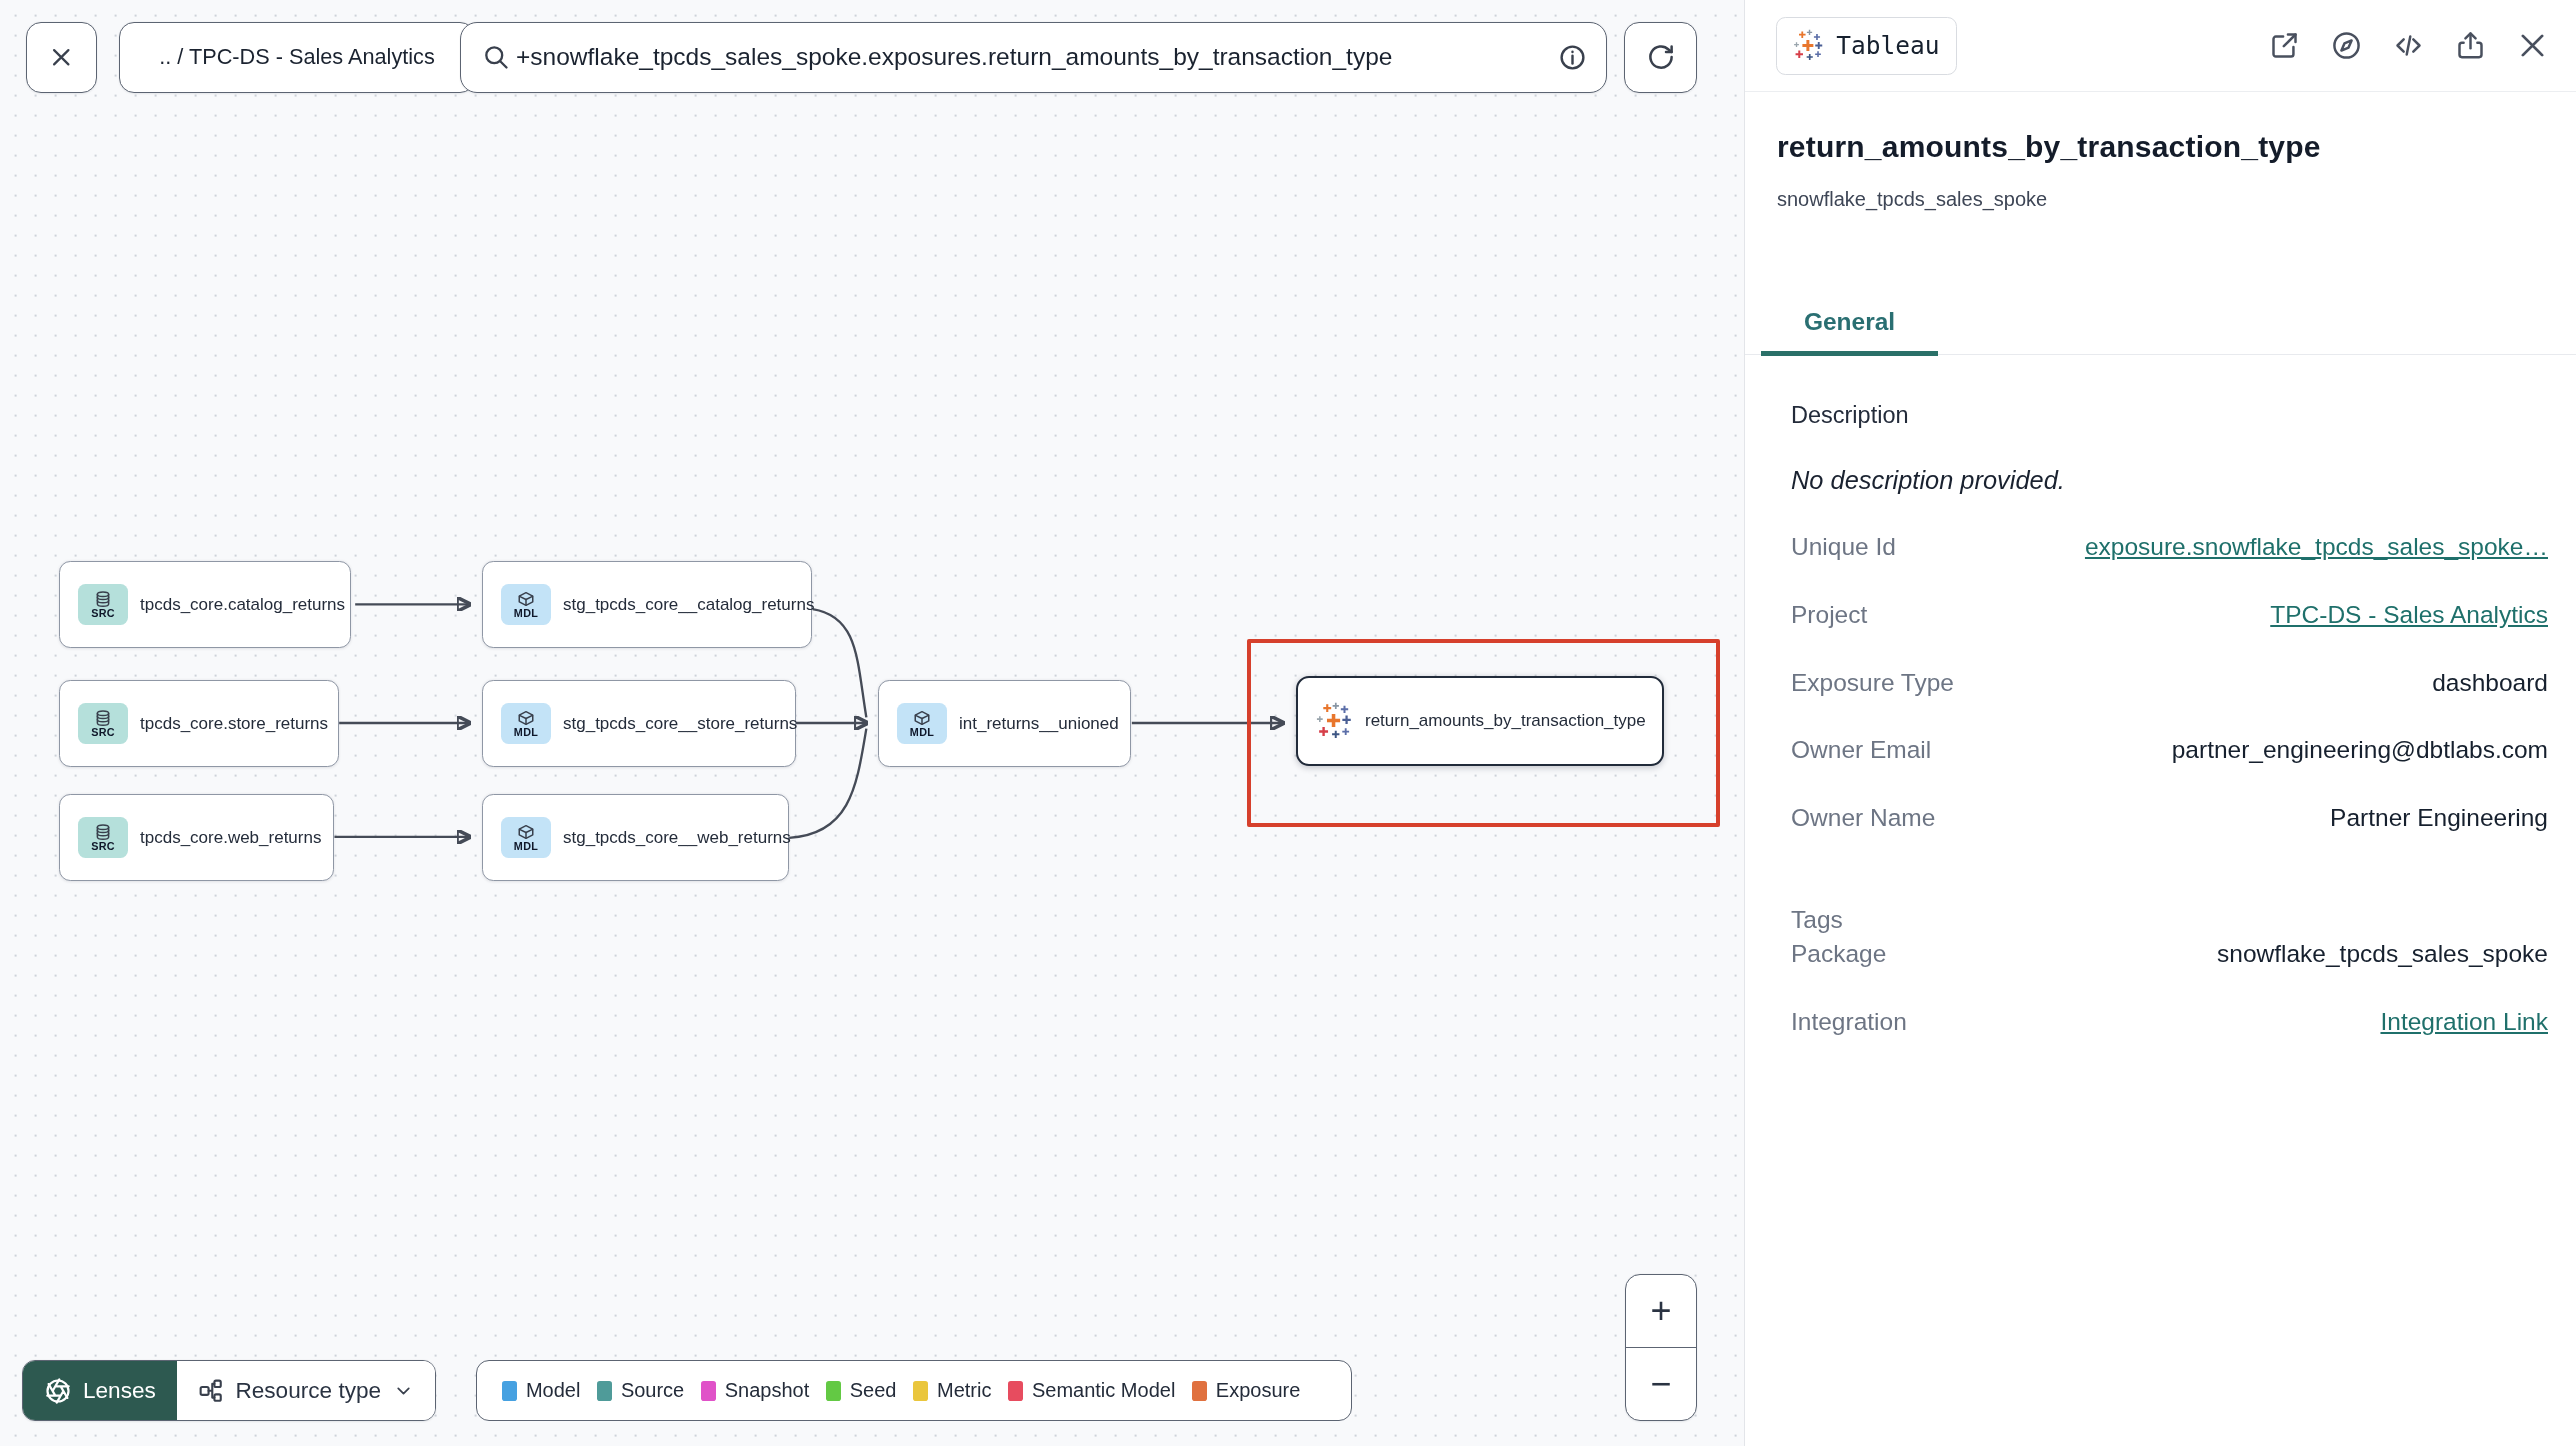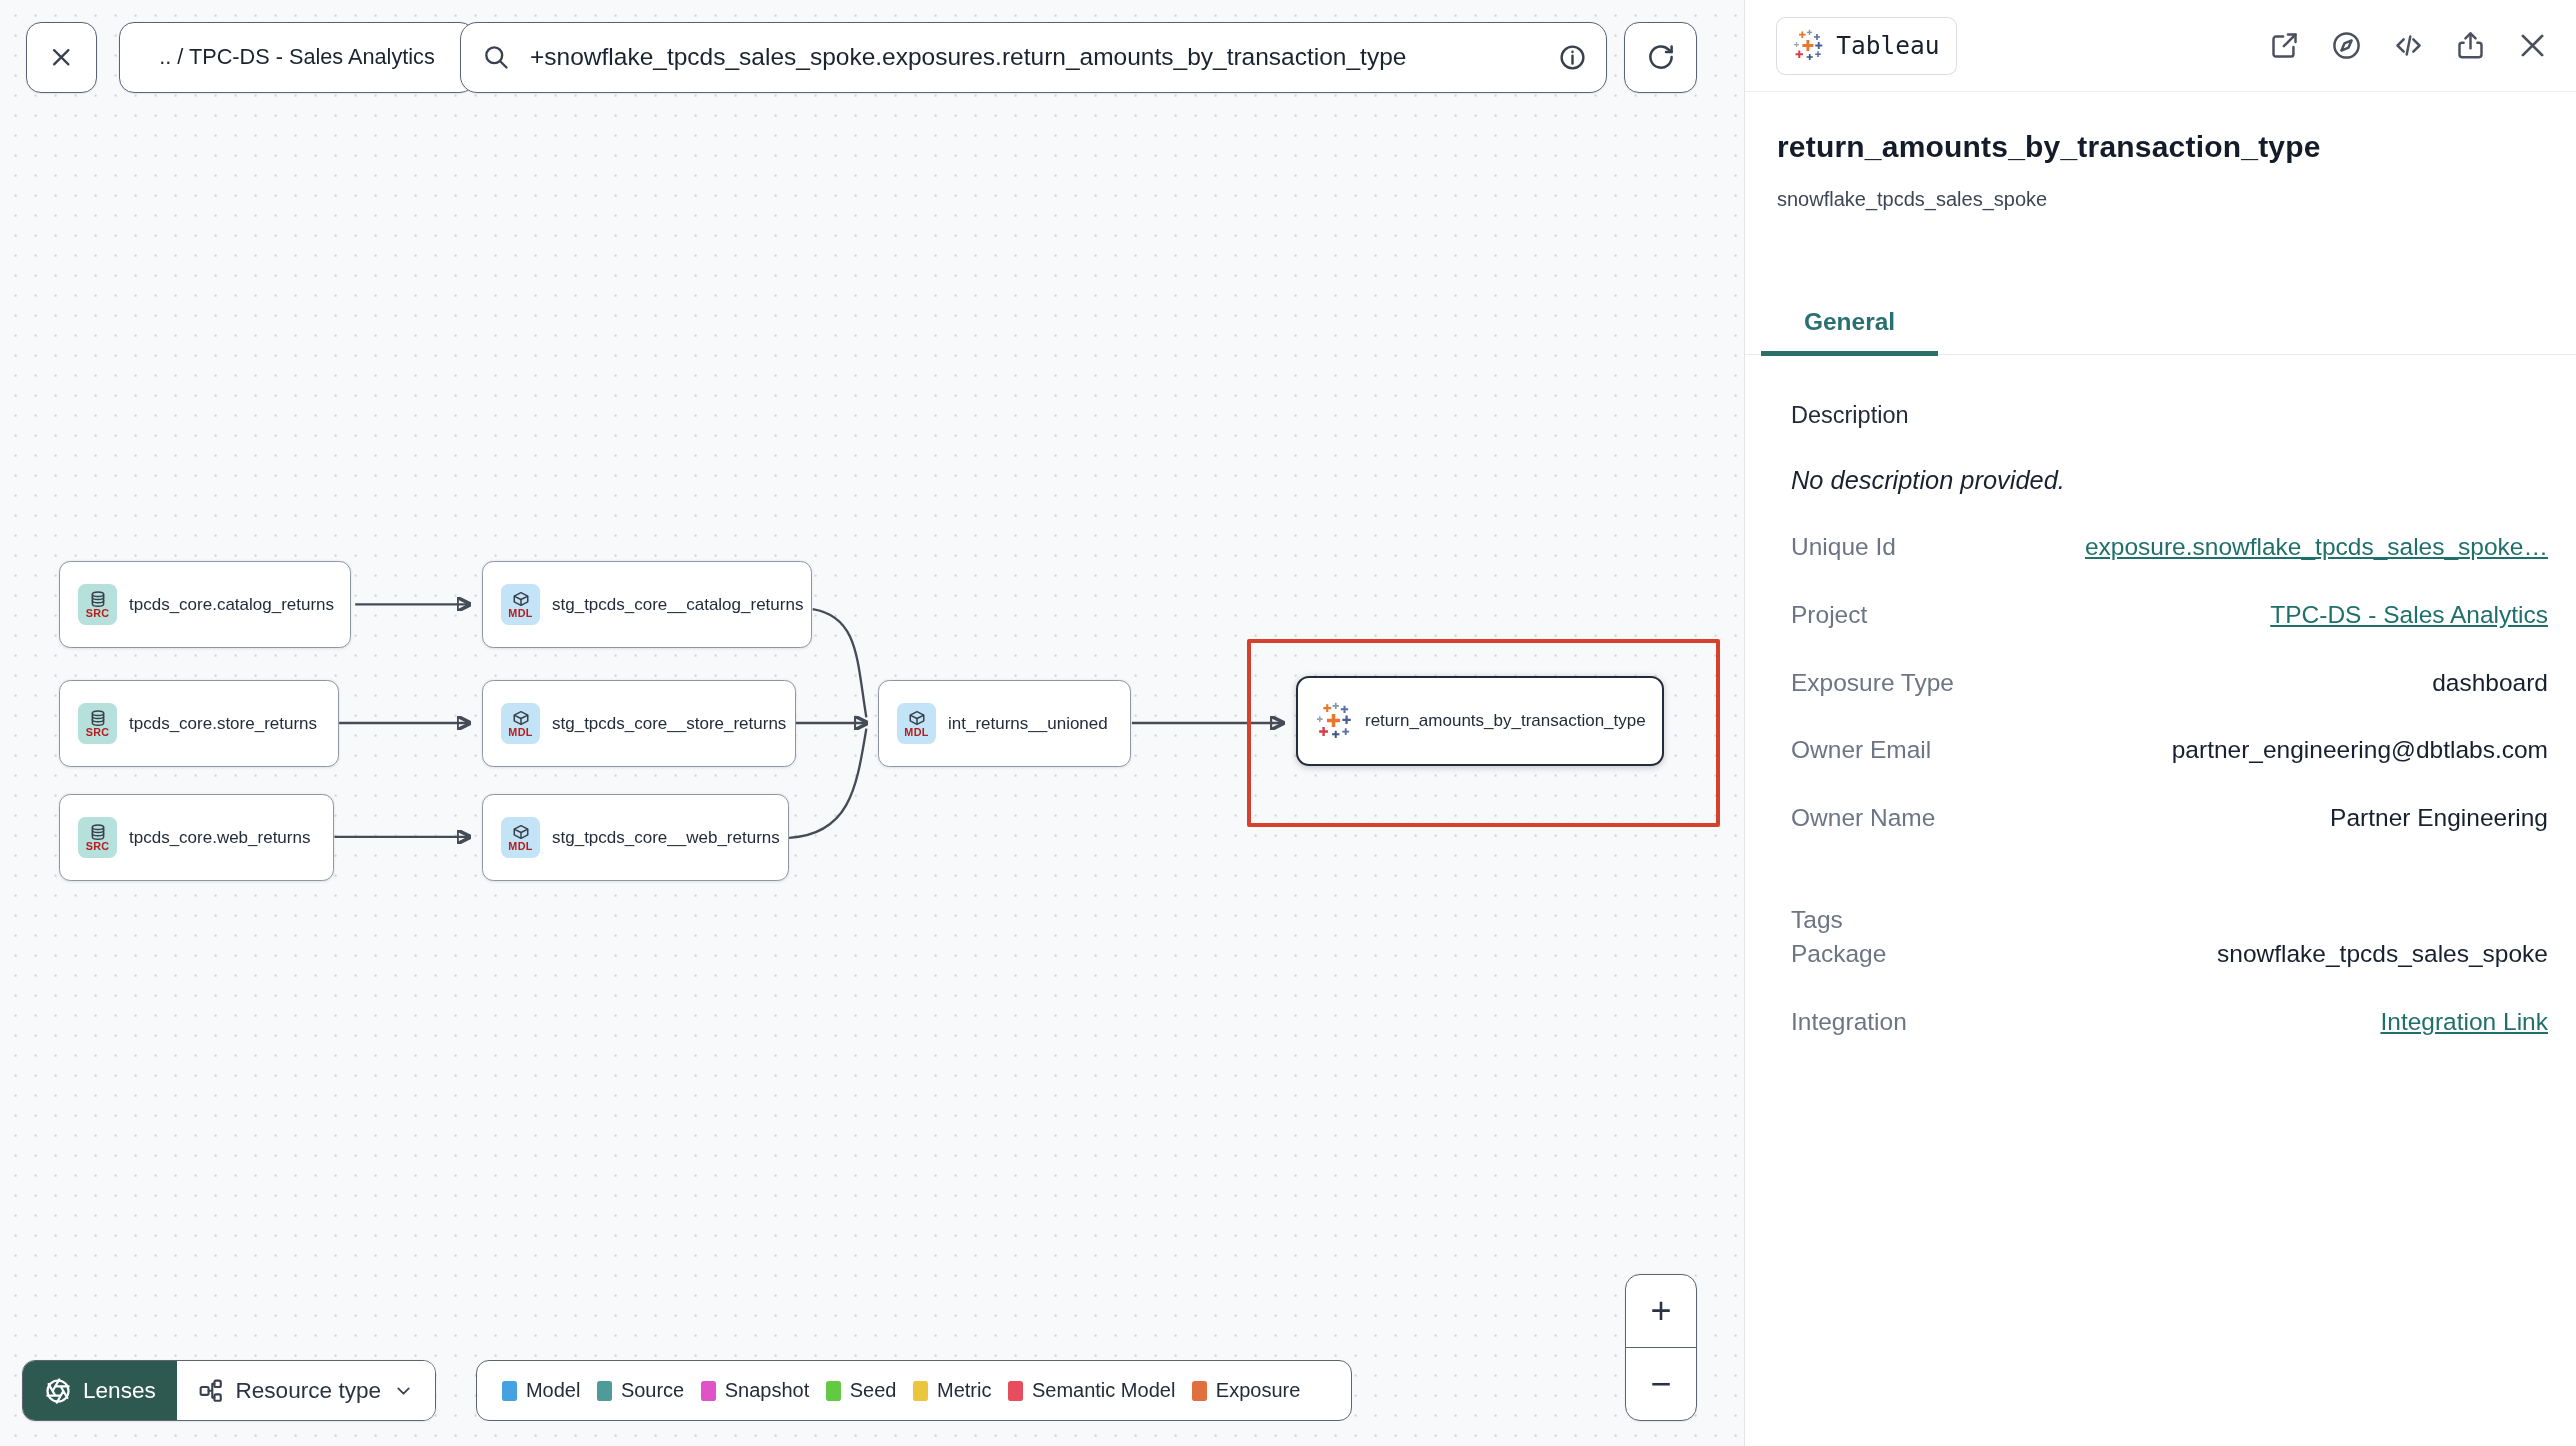--- a/index.html
+++ b/index.html
@@ -15,22 +15,22 @@
   .edges { position:absolute; left:0; top:0; z-index:1; }
   .edges path { stroke:#454b57; stroke-width:2.5; fill:none; }
 
   .hl-box { position:absolute; left:1247px; top:639px; width:473px; height:188px;
     border:4.7px solid #d6402c; z-index:2; border-radius:1.9px; }
 
   .node { position:absolute; z-index:3; background:#ffffff; border:1.9px solid #8f97a5;
     border-radius:11.3px; display:flex; align-items:center; padding-left:18px;
     box-shadow:0 0.9px 2.8px rgba(16,24,40,.10); cursor:pointer; }
   .node-label { font-size:17px; color:#242c3a; white-space:nowrap; margin-left:12px; }
-  .badge { width:39px; height:41px; border-radius:7.5px; display:flex; flex-direction:column;
-    align-items:center; justify-content:center; flex:0 0 auto; color:#b91c1c; }
+  .badge { width:50px; height:41px; border-radius:7.5px; display:flex; flex-direction:column;
+    align-items:center; justify-content:center; flex:0 0 auto; color:#0f172a; }
   .badge svg { width:18px; height:18px; display:block; }
   .badge-label { font-size:10.8px; font-weight:bold; letter-spacing:0.3px; line-height:1.1; }
   .badge-src { background:#b5e0db; }
   .badge-mdl { background:#c3e3f7; }
   .node-exposure { border:2.8px solid #212b3a; border-radius:13px;
     box-shadow:0 1.9px 6.6px rgba(16,24,40,.22); padding-left:19px; }
 
   
   .tlogo { position:relative; display:inline-block; width:1em; height:1em;
     flex:0 0 auto; font-family:"DejaVu Sans", sans-serif; }
@@ -49,21 +49,21 @@
   .topbar { position:absolute; left:0; top:0; width:1744px; z-index:10; }
   .tb-btn { position:absolute; background:#fff; border:1.9px solid #5c6472; border-radius:15px;
     display:flex; align-items:center; justify-content:center; cursor:pointer;
     box-shadow:0 0.9px 1.9px rgba(16,24,40,.08); }
   .btn-close-graph { left:26px; top:21.7px; width:71px; height:71px; }
   .btn-crumb { left:119px; top:21.7px; width:356px; height:71px; font-size:21.7px; color:#1b2330; }
   .searchbox { position:absolute; left:460px; top:21.7px; width:1147px; height:71px;
     background:#fff; border:1.9px solid #5c6472; border-radius:17px; display:flex;
     align-items:center; padding:0 19px 0 21px; box-shadow:0 0.9px 1.9px rgba(16,24,40,.08); }
   .searchbox input { flex:1; border:none; outline:none; font-size:24.5px; color:#1b2330;
-    font-family:"Liberation Sans", sans-serif; background:transparent; margin-left:20px; }
+    font-family:"Liberation Sans", sans-serif; background:transparent; margin-left:6px; }
   .btn-refresh { left:1624px; top:21.7px; width:73px; height:71px; }
   .icon-stroke { stroke:#39404d; fill:none; stroke-width:2; stroke-linecap:round; stroke-linejoin:round; }
 
   
   .lens-group { position:absolute; left:21.7px; top:1360px; height:61px; z-index:10;
     display:flex; border:1.9px solid #5c6472; border-radius:13px; overflow:hidden;
     background:#fff; box-shadow:0 0.9px 1.9px rgba(16,24,40,.08); }
   .lens-seg { display:flex; align-items:center; gap:11.3px; padding:0 21px;
     background:#2d5950; color:#fff; font-size:22.6px; cursor:pointer; }
   .rt-seg { display:flex; align-items:center; gap:12.2px; padding:0 21px; background:#fff;

